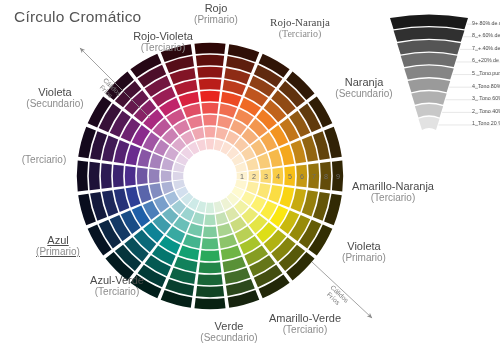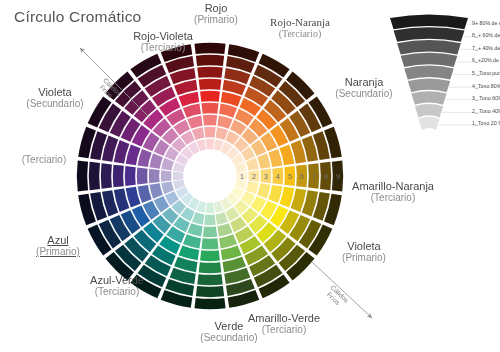--- a/index.html
+++ b/index.html
@@ -308,21 +308,21 @@
         <span class="rk">(Secundario)</span>
       </div>
       <div class="wheel-label" style="left: 393px; top: 160px; margin-top: 20px;">
         <span class="nm">Amarillo-Naranja</span>
         <span class="rk">(Terciario)</span>
       </div>
       <div class="wheel-label" style="left: 364px; top: 240px;">
         <span class="nm">Violeta</span>
         <span class="rk">(Primario)</span>
       </div>
-      <div class="wheel-label" style="left: 284px; top: 312px;">
+      <div class="wheel-label" style="left: 305px; top: 312px;">
         <span class="nm">Amarillo-Verde</span>
         <span class="rk">(Terciario)</span>
       </div>
       <div class="wheel-label" style="left: 229px; top: 320px;">
         <span class="nm">Verde</span>
         <span class="rk">(Secundario)</span>
       </div>
       <div class="wheel-label" style="left: 117px; top: 274px;">
         <span class="nm">Azul-Verde</span>
         <span class="rk">(Terciario)</span>

